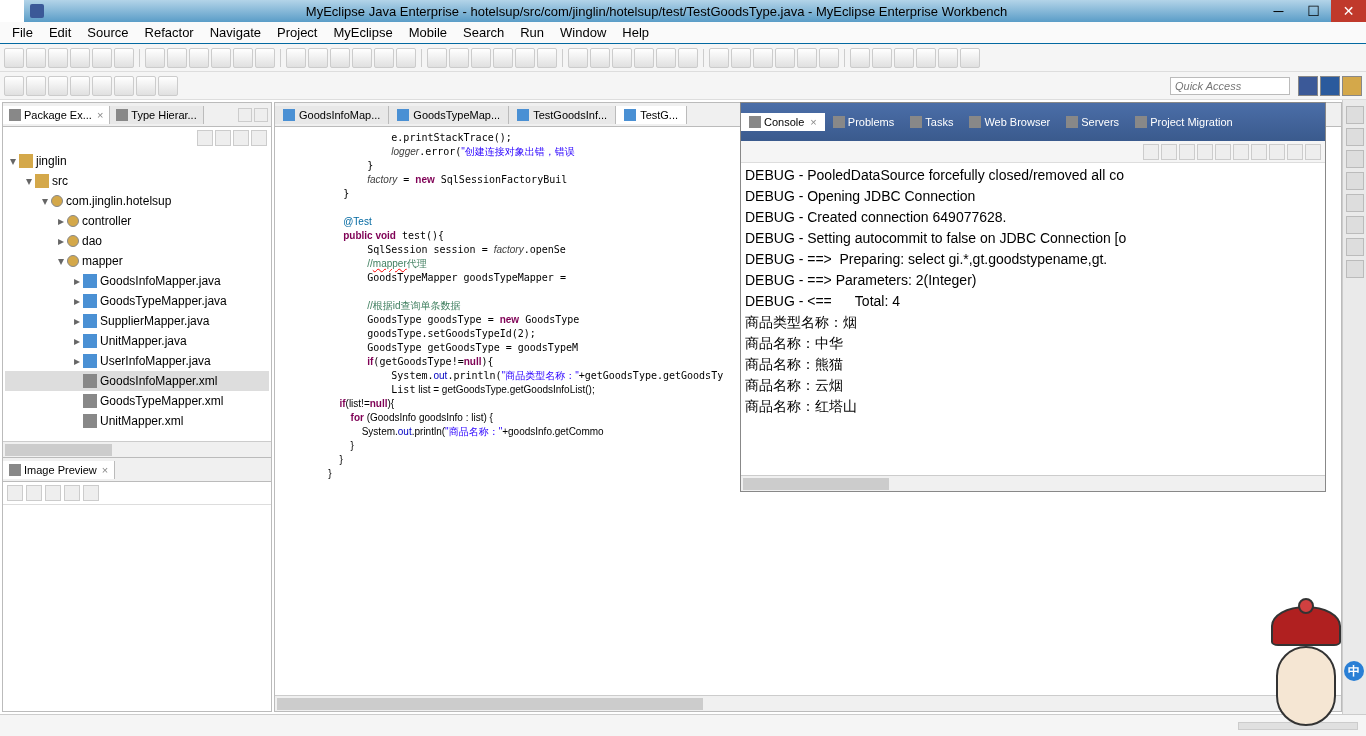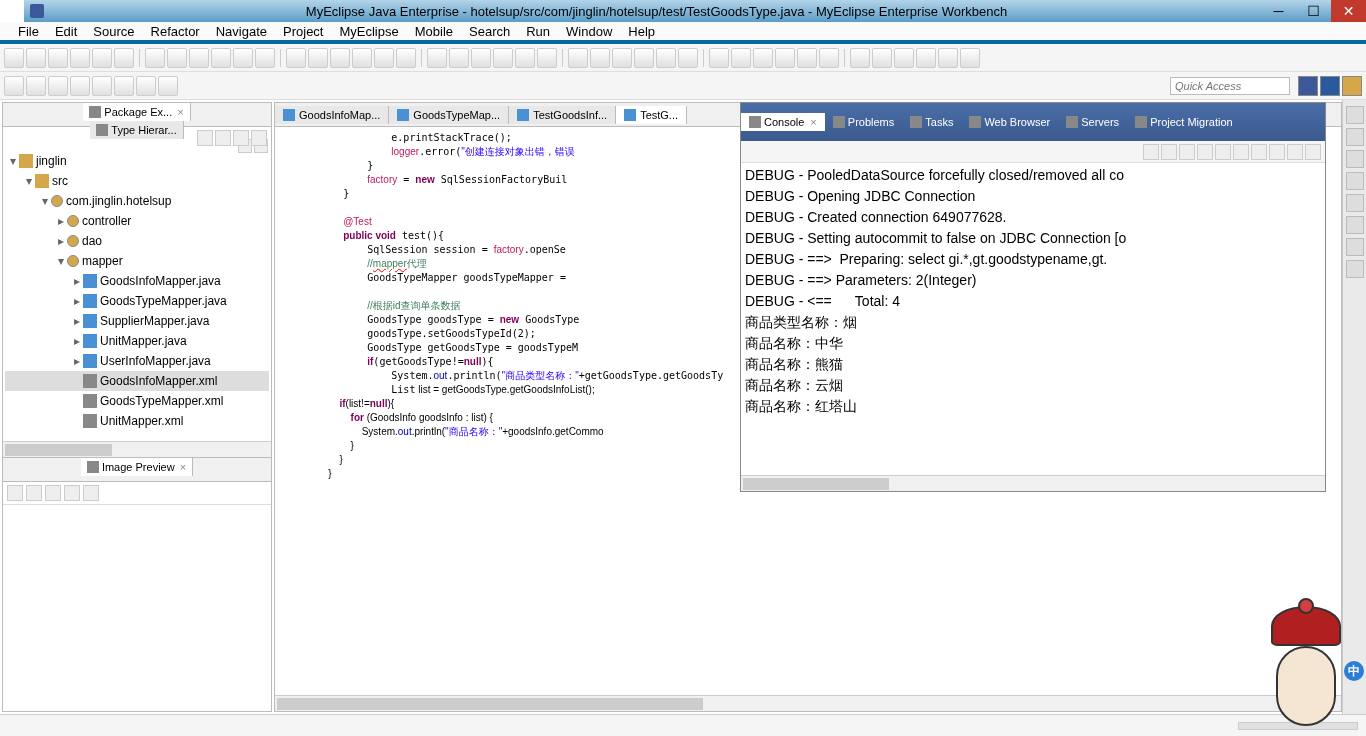--- a/index.html
+++ b/index.html
@@ -3,35 +3,35 @@
 <meta charset="utf-8">
 <style>
 * { margin: 0; padding: 0; box-sizing: border-box; font-family: "Segoe UI", Tahoma, sans-serif; }
 body { width: 1366px; height: 736px; background: #fff; overflow: hidden; position: relative; font-size: 12px; }
 .title-bar { height: 22px; background: linear-gradient(#b3d4e8, #5a9dc7); display: flex; align-items: center; padding-left: 6px; color: #000; margin-left: 24px; }
 .title-bar .icon { width: 14px; height: 14px; background: #3b5998; border-radius: 2px; margin-right: 8px; }
 .title-bar .title { flex: 1; text-align: center; font-size: 13px; }
 .window-controls { display: flex; }
 .window-controls div { width: 35px; height: 22px; display: flex; align-items: center; justify-content: center; font-size: 14px; }
 .window-controls .close { background: #c0392b; color: #fff; }
-.menu-bar { height: 22px; background: #fafafa; display: flex; align-items: center; padding-left: 10px; border-bottom: 4px solid #0369a1; }
+.menu-bar { height: 22px; background: #fafafa; display: flex; align-items: center; padding-left: 4px; border-bottom: 1px solid #0369a1; }
 .menu-bar span { padding: 2px 8px; font-size: 13px; cursor: default; }
 .toolbar { height: 28px; background: #f5f5f5; border-bottom: 1px solid #ddd; display: flex; align-items: center; padding: 0 4px; gap: 2px; }
 .toolbar .tb-btn { width: 20px; height: 20px; background: linear-gradient(#fff,#e0e0e0); border: 1px solid #ccc; border-radius: 2px; display: inline-block; }
 .toolbar .sep { width: 1px; height: 18px; background: #ccc; margin: 0 3px; }
 .toolbar2 { height: 28px; background: #f5f5f5; border-bottom: 1px solid #ddd; display: flex; align-items: center; padding: 0 4px; gap: 2px; }
 .toolbar2 .tb-btn { width: 20px; height: 20px; background: linear-gradient(#fff,#e0e0e0); border: 1px solid #ccc; border-radius: 2px; display: inline-block; }
 .quick-access { margin-left: auto; }
 .quick-access input { width: 120px; height: 18px; border: 1px solid #bbb; padding: 0 4px; font-size: 11px; font-style: italic; color: #888; }
 .persp-btns { display: flex; gap: 2px; margin-left: 6px; }
 .persp-btns div { width: 20px; height: 20px; background: #3b5998; border: 1px solid #888; }
 .main-area { display: flex; height: calc(736px - 22px - 22px - 28px - 28px - 22px); }
 .left-col { width: 270px; display: flex; flex-direction: column; border: 1px solid #bbb; margin: 2px; }
 .pkg-explorer { flex: 1.4; border-bottom: 1px solid #bbb; display: flex; flex-direction: column; min-height: 0; }
-.view-tabs { height: 24px; background: #f0f0f0; display: flex; align-items: center; border-bottom: 1px solid #bbb; font-size: 11px; flex-direction: column; }
+.view-tabs { height: 24px; background: #f0f0f0; display: flex; align-items: center; border-bottom: 1px solid #bbb; font-size: 11px; }
 .view-tab { padding: 3px 6px; border-right: 1px solid #bbb; background: #fff; display: flex; align-items: center; gap: 3px; }
 .view-tab.inactive { background: #e8e8e8; }
 .view-tab .vt-icon { width: 12px; height: 12px; background: #888; }
 .view-tab .close-x { color: #888; margin-left: 2px; }
 .view-toolbar { height: 22px; display: flex; justify-content: flex-end; align-items: center; gap: 2px; padding: 0 4px; }
 .view-toolbar .mini-btn { width: 16px; height: 16px; background: #eee; border: 1px solid #ccc; }
 .tree { flex: 1; overflow: auto; padding: 2px; font-size: 12px; }
 .tree-item { display: flex; align-items: center; height: 20px; white-space: nowrap; }
 .tree-item.selected { background: #ddd; }
 .tree-item .arrow { width: 12px; color: #666; text-align: center; }
@@ -48,22 +48,22 @@
 .editor-col { flex: 1; border: 1px solid #bbb; margin: 2px 0; display: flex; flex-direction: column; min-width: 0; }
 .editor-tabs { height: 24px; background: #f0f0f0; display: flex; align-items: center; border-bottom: 1px solid #bbb; font-size: 11px; overflow: hidden; }
 .editor-tab { padding: 3px 8px; border-right: 1px solid #bbb; background: #e8e8e8; display: flex; align-items: center; gap: 4px; white-space: nowrap; }
 .editor-tab.active { background: #fff; }
 .editor-tab .et-icon { width: 12px; height: 12px; background: #4a90d4; }
 .editor-body { flex: 1; overflow: auto; background: #fff; position: relative; }
 .editor-body pre { font-family: Consolas, monospace; font-size: 10px; padding: 4px 20px; line-height: 1.4; white-space: pre; }
 .kw { color: #7f0055; font-weight: bold; }
 .str { color: #2a00ff; }
 .com { color: #3f7f5f; }
-.ann { color: #be185d; }
-.fld { color: #be185d; }
+.ann { color: #0369a1; }
+.fld { color: #404040; font-style: italic; }
 .fld2 { color: #0000c0; }
 .underline { text-decoration: underline wavy red; }
 .console-panel { position: absolute; left: 740px; top: 102px; width: 586px; height: 390px; background: #fff; border: 1px solid #888; display: flex; flex-direction: column; z-index: 10; }
 .console-tabs { height: 38px; background: linear-gradient(#4b6ea8,#3a5a8d); display: flex; align-items: center; font-size: 11px; color: #fff; }
 .console-tab { padding: 3px 8px; display: flex; align-items: center; gap: 3px; }
 .console-tab.active { background: #fff; color: #000; }
 .console-tab .ct-icon { width: 12px; height: 12px; background: #888; }
 .console-toolbar { height: 22px; background: #f5f5f5; display: flex; justify-content: flex-end; align-items: center; gap: 2px; padding: 0 4px; border-bottom: 1px solid #ddd; }
 .console-toolbar .cb { width: 16px; height: 16px; background: #eee; border: 1px solid #ccc; }
 .console-header { height: 18px; font-size: 11px; color: #888; padding: 1px 4px; white-space: nowrap; overflow: hidden; border-bottom: 1px dotted #ccc; }

